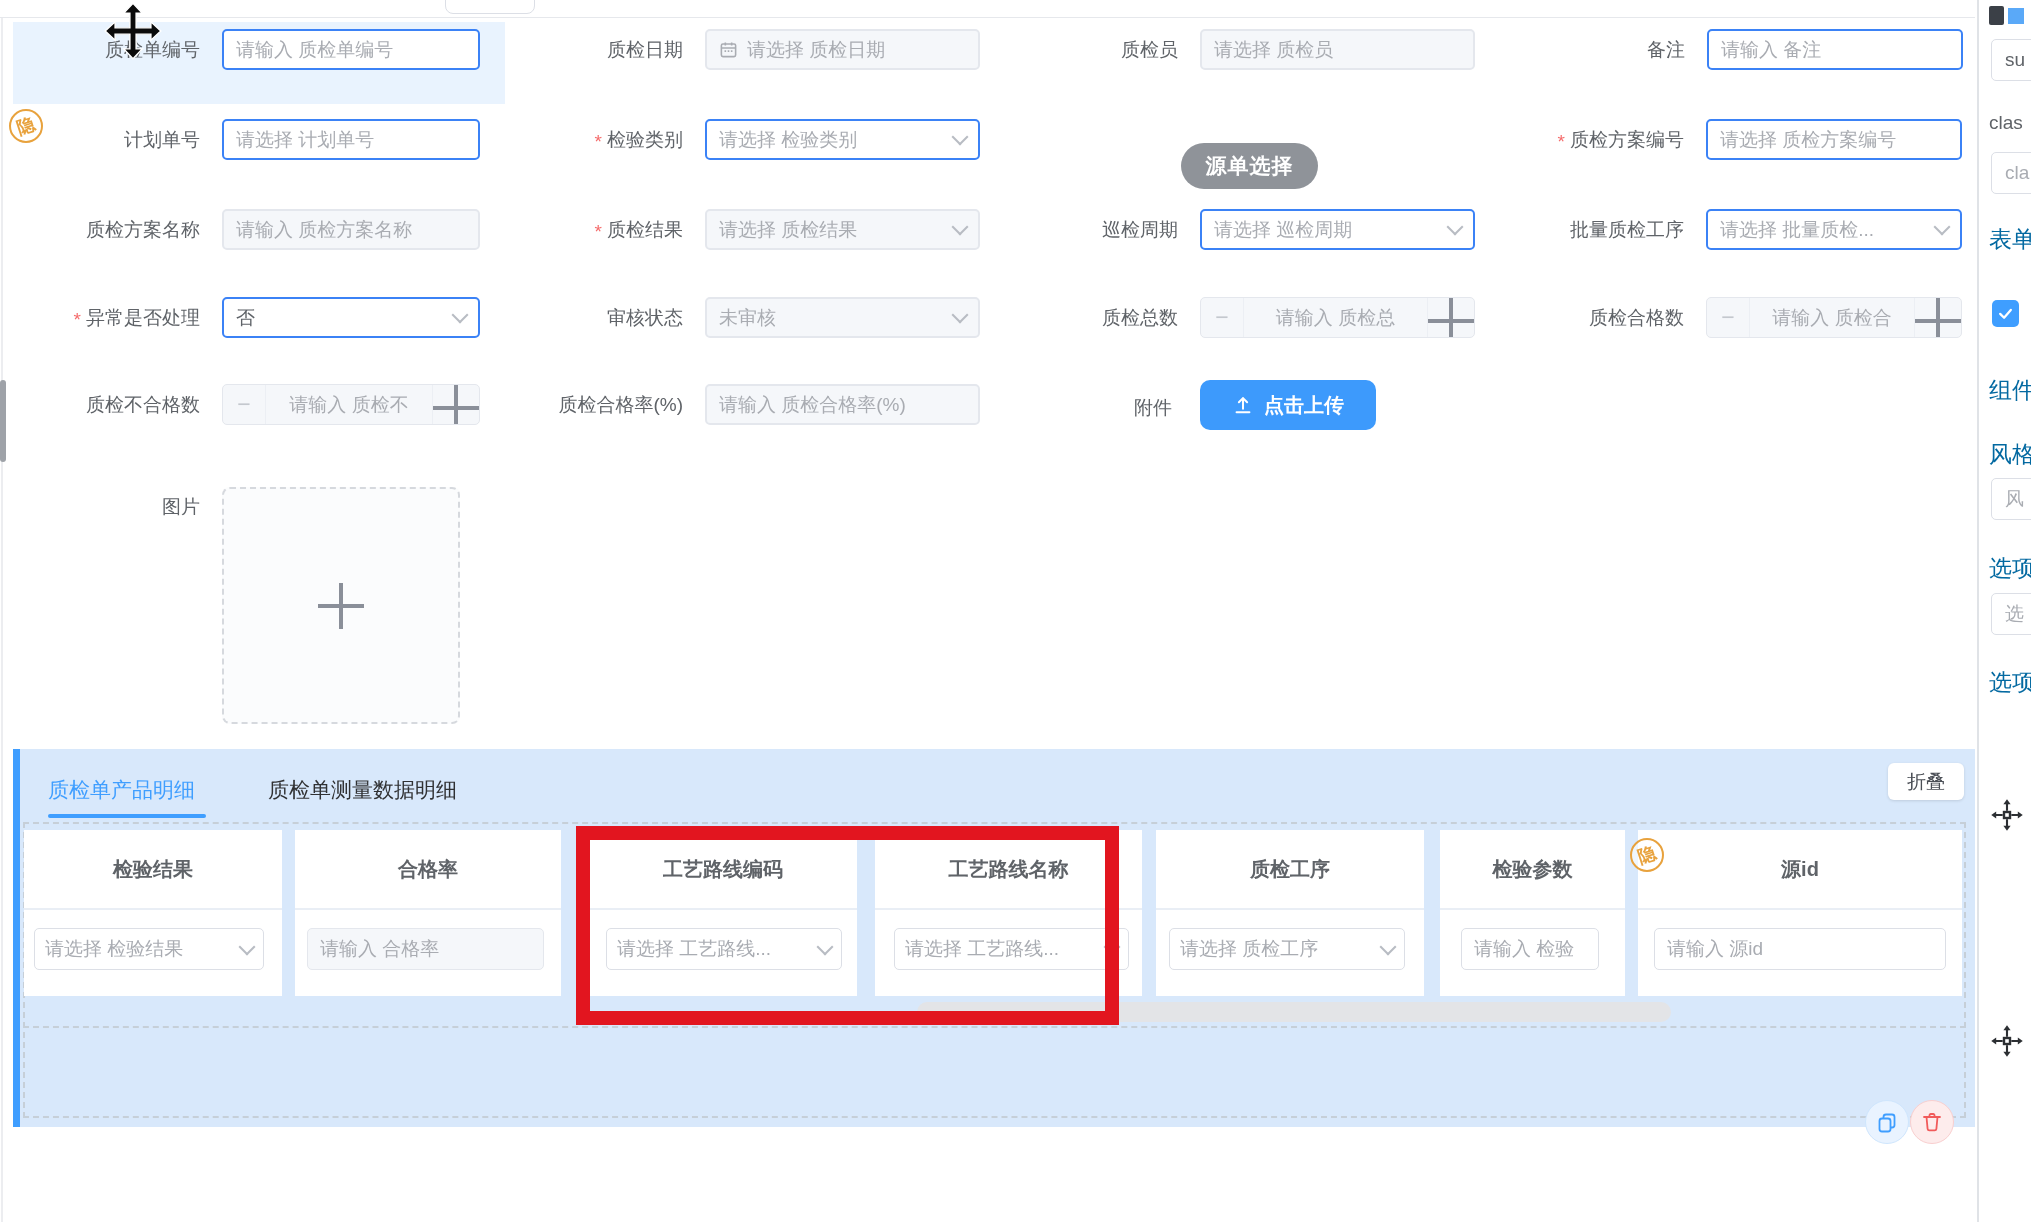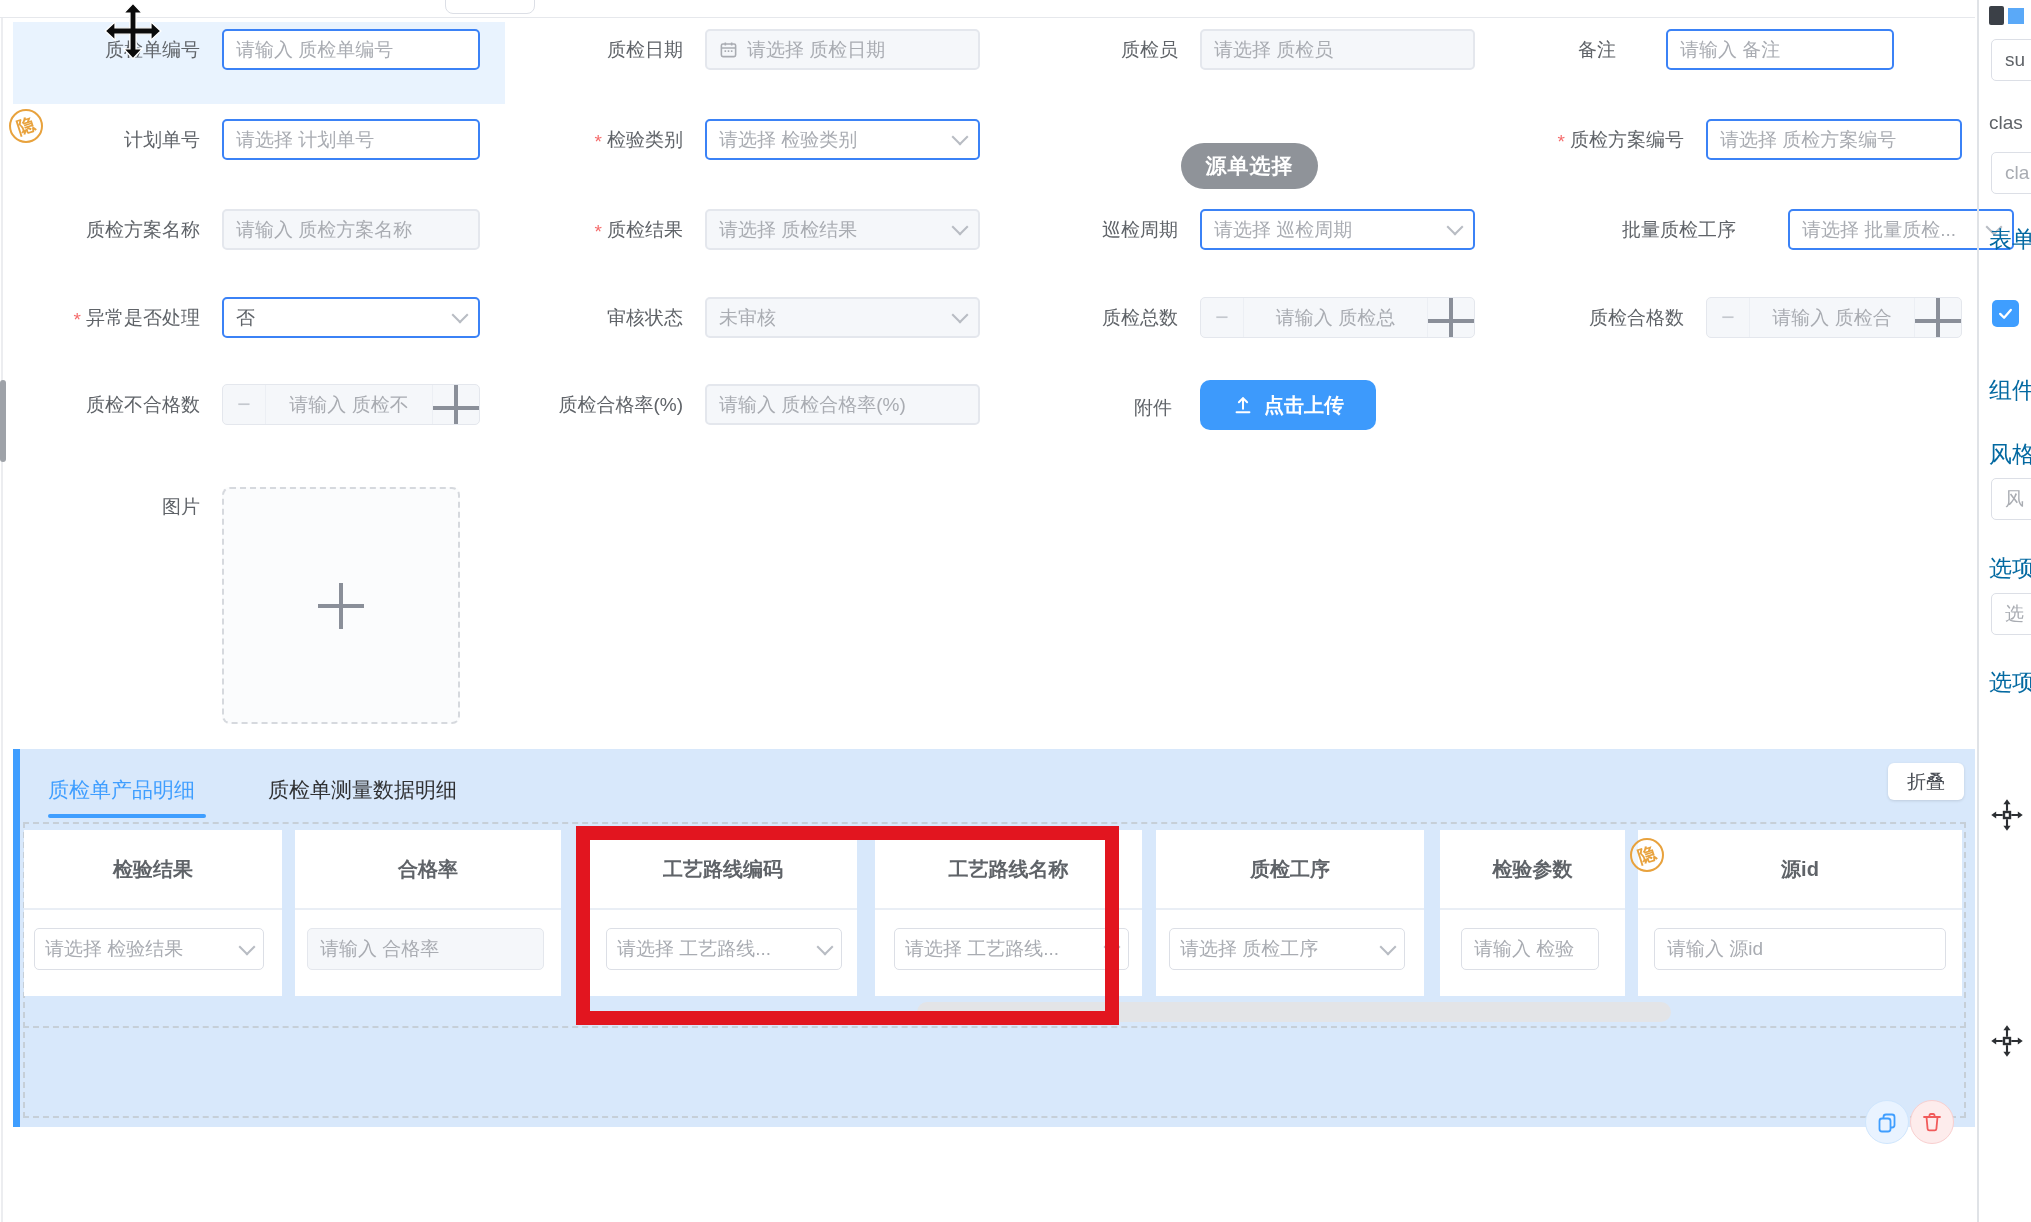--- a/index.html
+++ b/index.html
@@ -142,21 +142,21 @@
   </div>
 </div>
 <div class="fi" style="left:940px;top:29px;width:535px;">
   <div class="lab" style="flex:0 0 238px;text-align:center;">
       <span>质检员</span>
     </div>
   <div class="ctl disabled">
       <span class="ph">请选择 质检员</span>
     </div>
 </div>
-<div class="fi" style="left:1372px;top:29px;width:522px;gap:28px;">
+<div class="fi" style="left:1441px;top:29px;width:522px;">
   <div class="lab" style="flex:0 0 244px;">
       <span>备注</span>
     </div>
   <div class="ctl">
       <input placeholder="请输入 备注" style="">
     </div>
 </div>
 
 <div class="fi" style="left:20px;top:119px;width:460px;">
   <div class="lab" style="flex:0 0 180px;">
@@ -209,21 +209,21 @@
 </div>
 <div class="fi" style="left:940px;top:209px;width:535px;">
   <div class="lab" style="flex:0 0 238px;">
       <span>巡检周期</span>
     </div>
   <div class="ctl">
       <span class="ph">请选择 巡检周期</span>
       <span class="chev"></span>
     </div>
 </div>
-<div class="fi" style="left:1492px;top:209px;width:522px;gap:30px;">
+<div class="fi" style="left:1440px;top:209px;width:522px;">
   <div class="lab" style="flex:0 0 244px;">
       <span>批量质检工序</span>
     </div>
   <div class="ctl">
       <span class="ph">请选择 批量质检...</span>
       <span class="chev"></span>
     </div>
 </div>
 
 <div class="fi" style="left:20px;top:297px;width:460px;">

